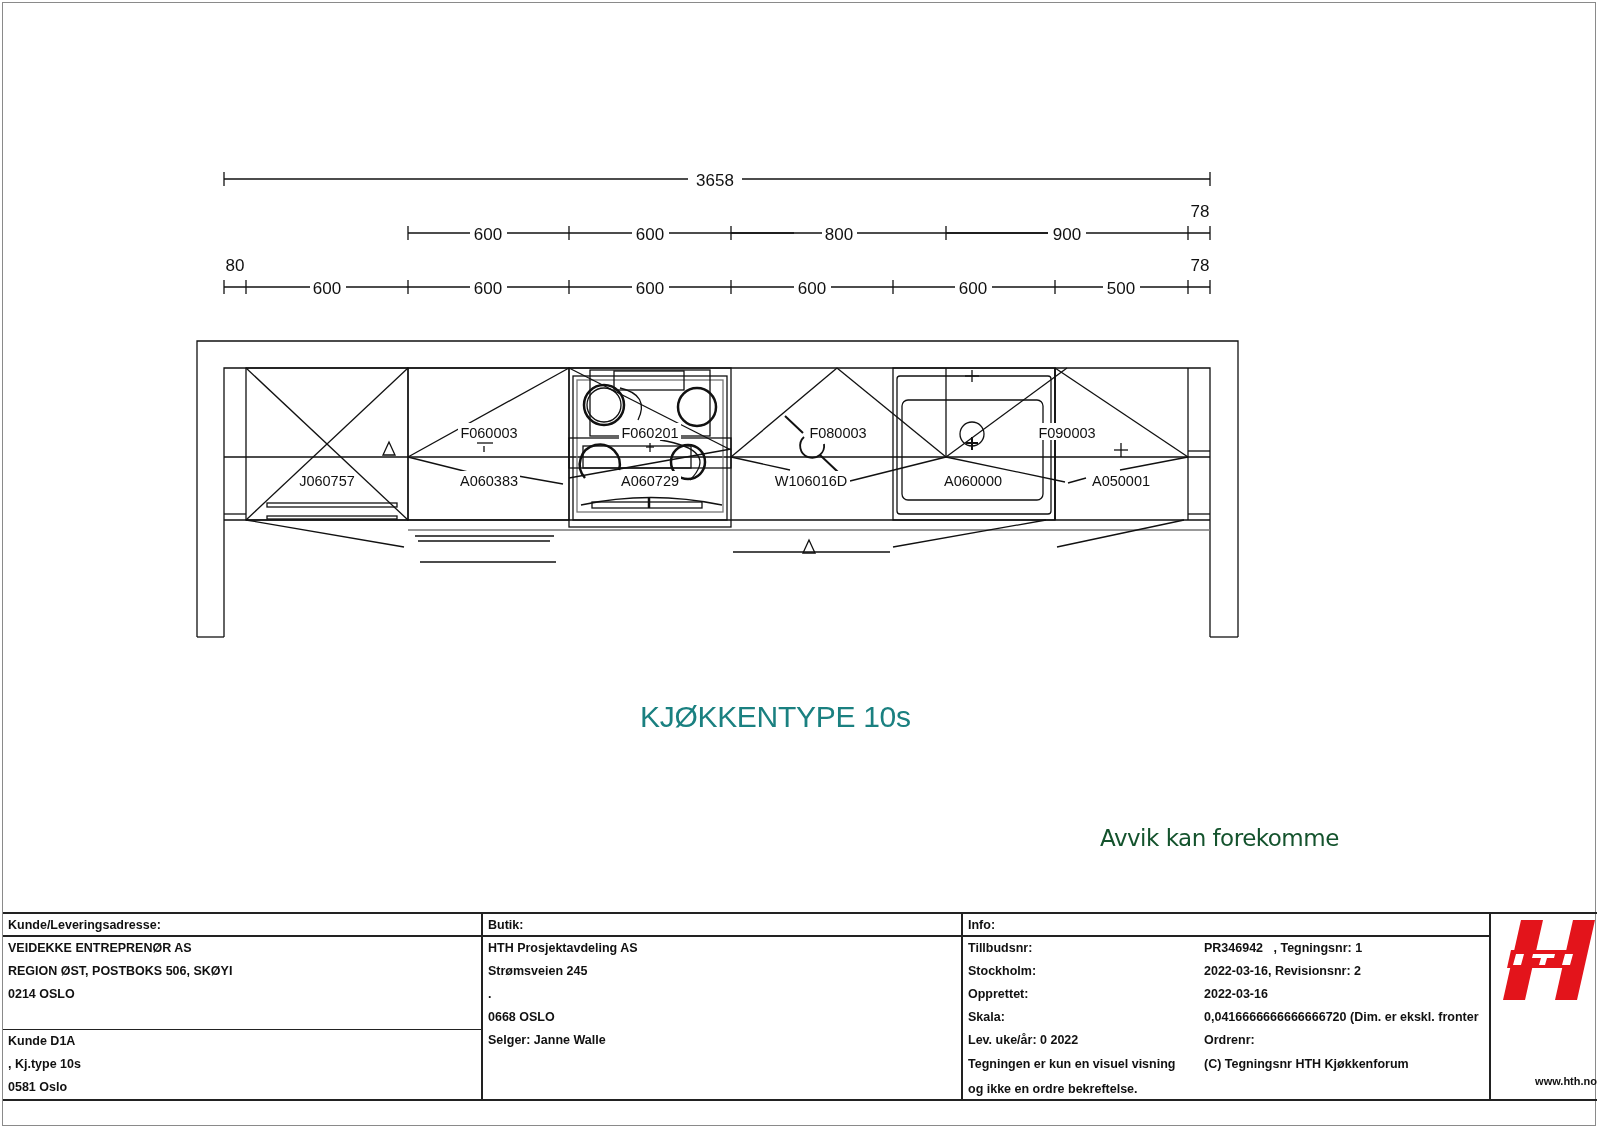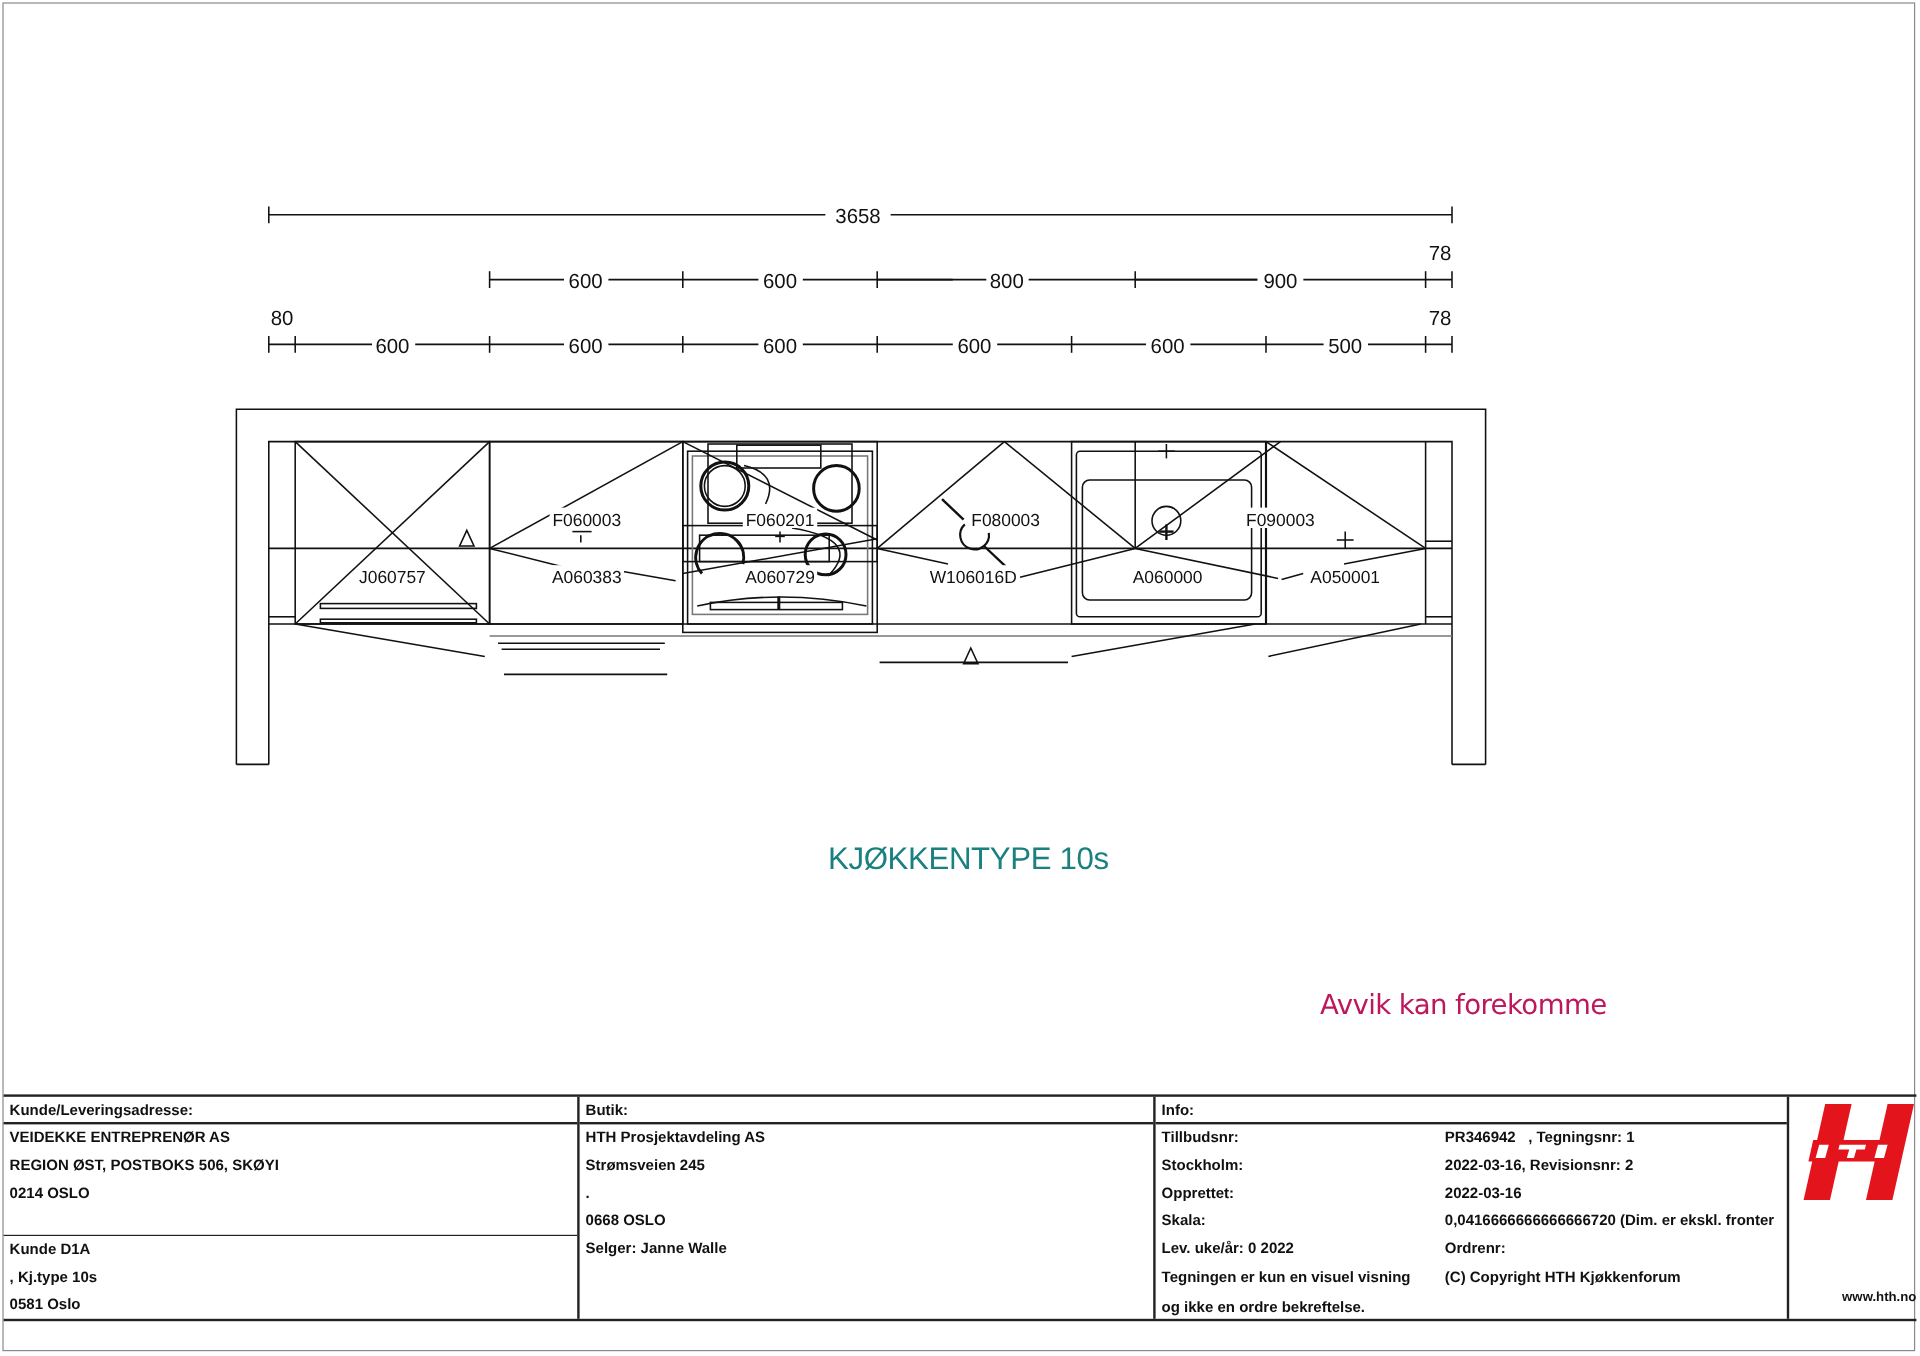--- a/index.html
+++ b/index.html
@@ -1,22 +1,22 @@
 <!DOCTYPE html>
 <html><head>
 <meta charset="utf-8">
 <style>
   html, body { margin: 0; padding: 0; background: #ffffff; }
   body { width: 1600px; height: 1130px; position: relative; overflow: hidden; font-family: "Liberation Sans", sans-serif; }
   .sheet { position: absolute; left: 2px; top: 2px; width: 1594px; height: 1124px; border: 1.5px solid #8a8a8a; box-sizing: border-box; }
   svg.drawing { position: absolute; left: 0; top: 0; }
   .dim-text { font-family: "Liberation Sans", sans-serif; font-size: 17px; fill: #111; }
   .code-text { font-family: "Liberation Sans", sans-serif; font-size: 14.5px; fill: #111; }
-  .title-main { position: absolute; left: 690px; top: 700px; font-size: 26px; color: #1a8080; font-family: "Liberation Sans", sans-serif; letter-spacing: -0.3px; white-space: nowrap; }
-  .disclaimer { position: absolute; left: 1100px; top: 825px; font-size: 23px; color: #be185d; font-family: "DejaVu Sans", sans-serif; letter-spacing: -0.5px; white-space: nowrap; }
+  .title-main { position: absolute; left: 640px; top: 700px; font-size: 30px; color: #1a8080; font-family: "Liberation Sans", sans-serif; letter-spacing: -0.3px; white-space: nowrap; }
+  .disclaimer { position: absolute; left: 1100px; top: 825px; font-size: 23px; color: #14532d; font-family: "DejaVu Sans", sans-serif; letter-spacing: -0.5px; white-space: nowrap; }
 
   
   .titleblock { position: absolute; left: 3px; top: 912px; width: 1594px; height: 189px; border-top: 2px solid #222; border-bottom: 2px solid #222; box-sizing: border-box; font-family: "Liberation Sans", sans-serif; font-size: 12.5px; font-weight: bold; color: #111; }
   .tb-col { position: absolute; top: 0; bottom: 0; }
   .tb-col.c1 { left: 0; width: 478px; border-right: 2px solid #222; }
   .tb-col.c2 { left: 480px; width: 478px; border-right: 2px solid #222; }
   .tb-col.c3 { left: 960px; width: 526px; border-right: 2px solid #222; }
   .tb-col.c4 { left: 1488px; right: 0; }
   .tb-head { height: 23px; line-height: 23px; padding-left: 5px; border-bottom: 2px solid #222; box-sizing: border-box; }
   .tb-line { height: 23px; line-height: 23px; padding-left: 5px; white-space: nowrap; overflow: hidden; }
@@ -259,21 +259,21 @@
     <div class="tb-row">
       <span class="k">Skala:</span>
       <span class="v">0,0416666666666666720 (Dim. er ekskl. fronter</span>
     </div>
     <div class="tb-row">
       <span class="k">Lev. uke/år: 0 2022</span>
       <span class="v">Ordrenr:</span>
     </div>
     <div class="tb-row" style="height:25px;line-height:25px">
       <span class="k">Tegningen er kun en visuel visning</span>
-      <span class="v">(C) Copyright HTH Kjøkkenforum</span>
+      <span class="v">(C) Tegningsnr HTH Kjøkkenforum</span>
     </div>
     <div class="tb-row" style="height:25px;line-height:25px">
       <span class="k">og ikke en ordre bekreftelse.</span>
       <span class="v"></span>
     </div>
   </div>
 
   <div class="tb-col c4">
     <div class="logo-wrap">
       <svg width="95" height="80" viewBox="0 0 95 80" xmlns="http://www.w3.org/2000/svg">

